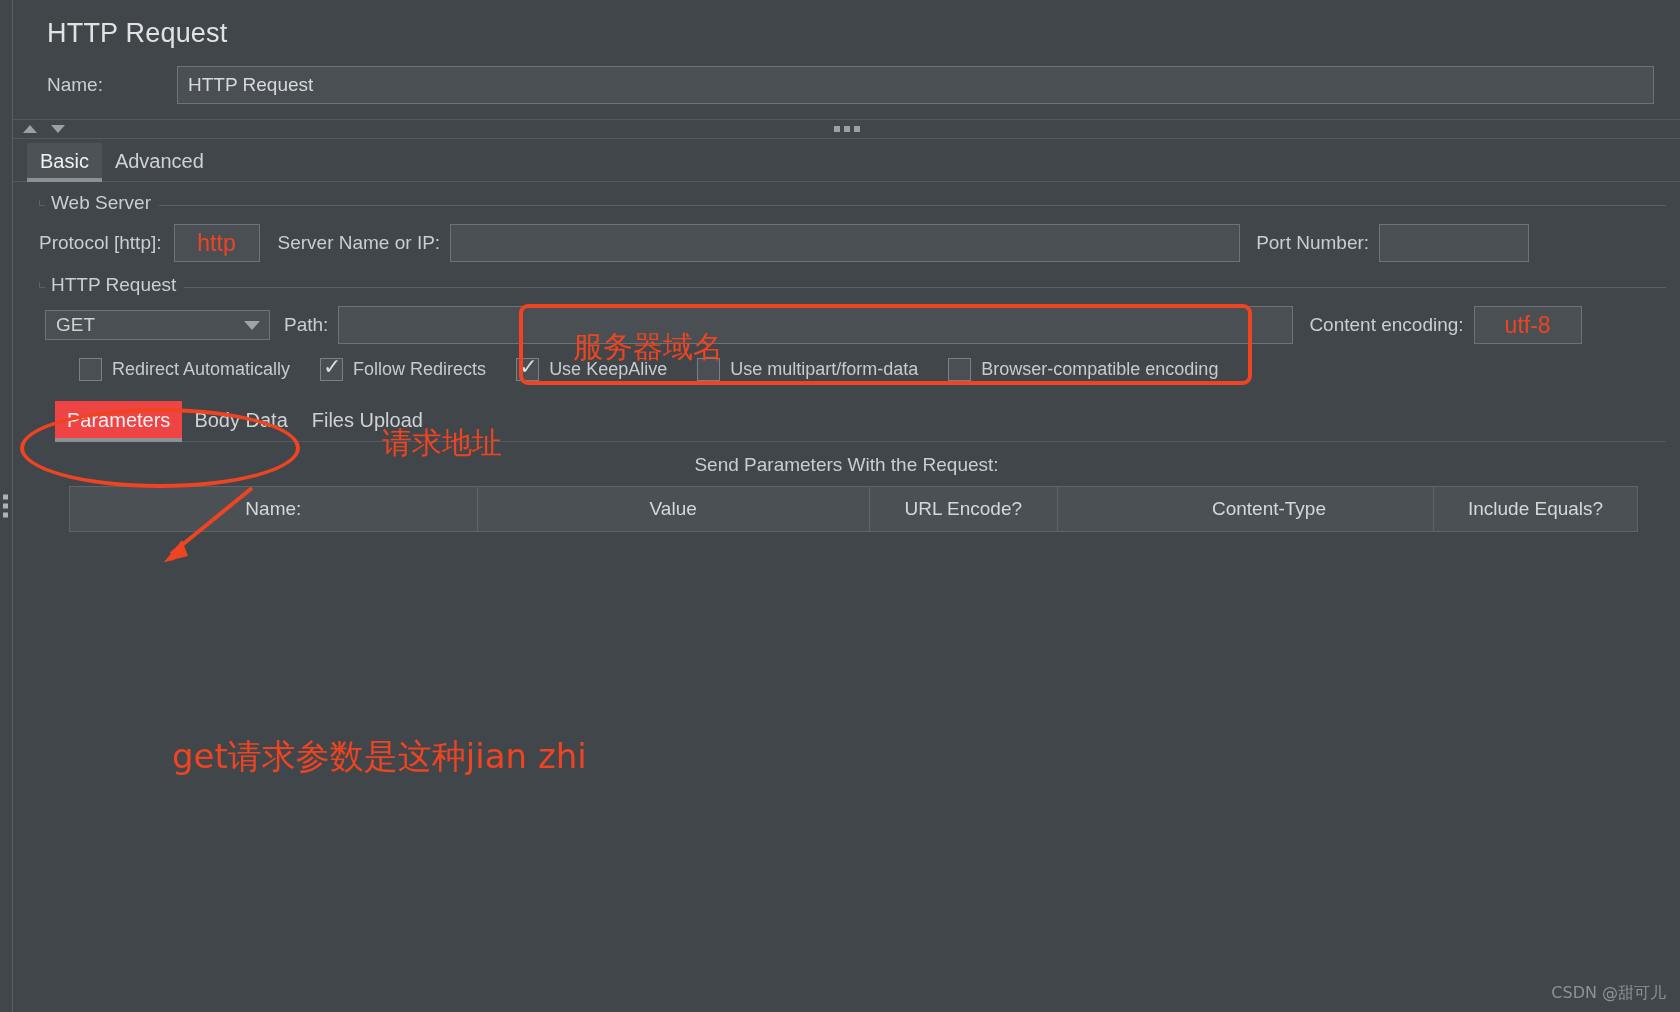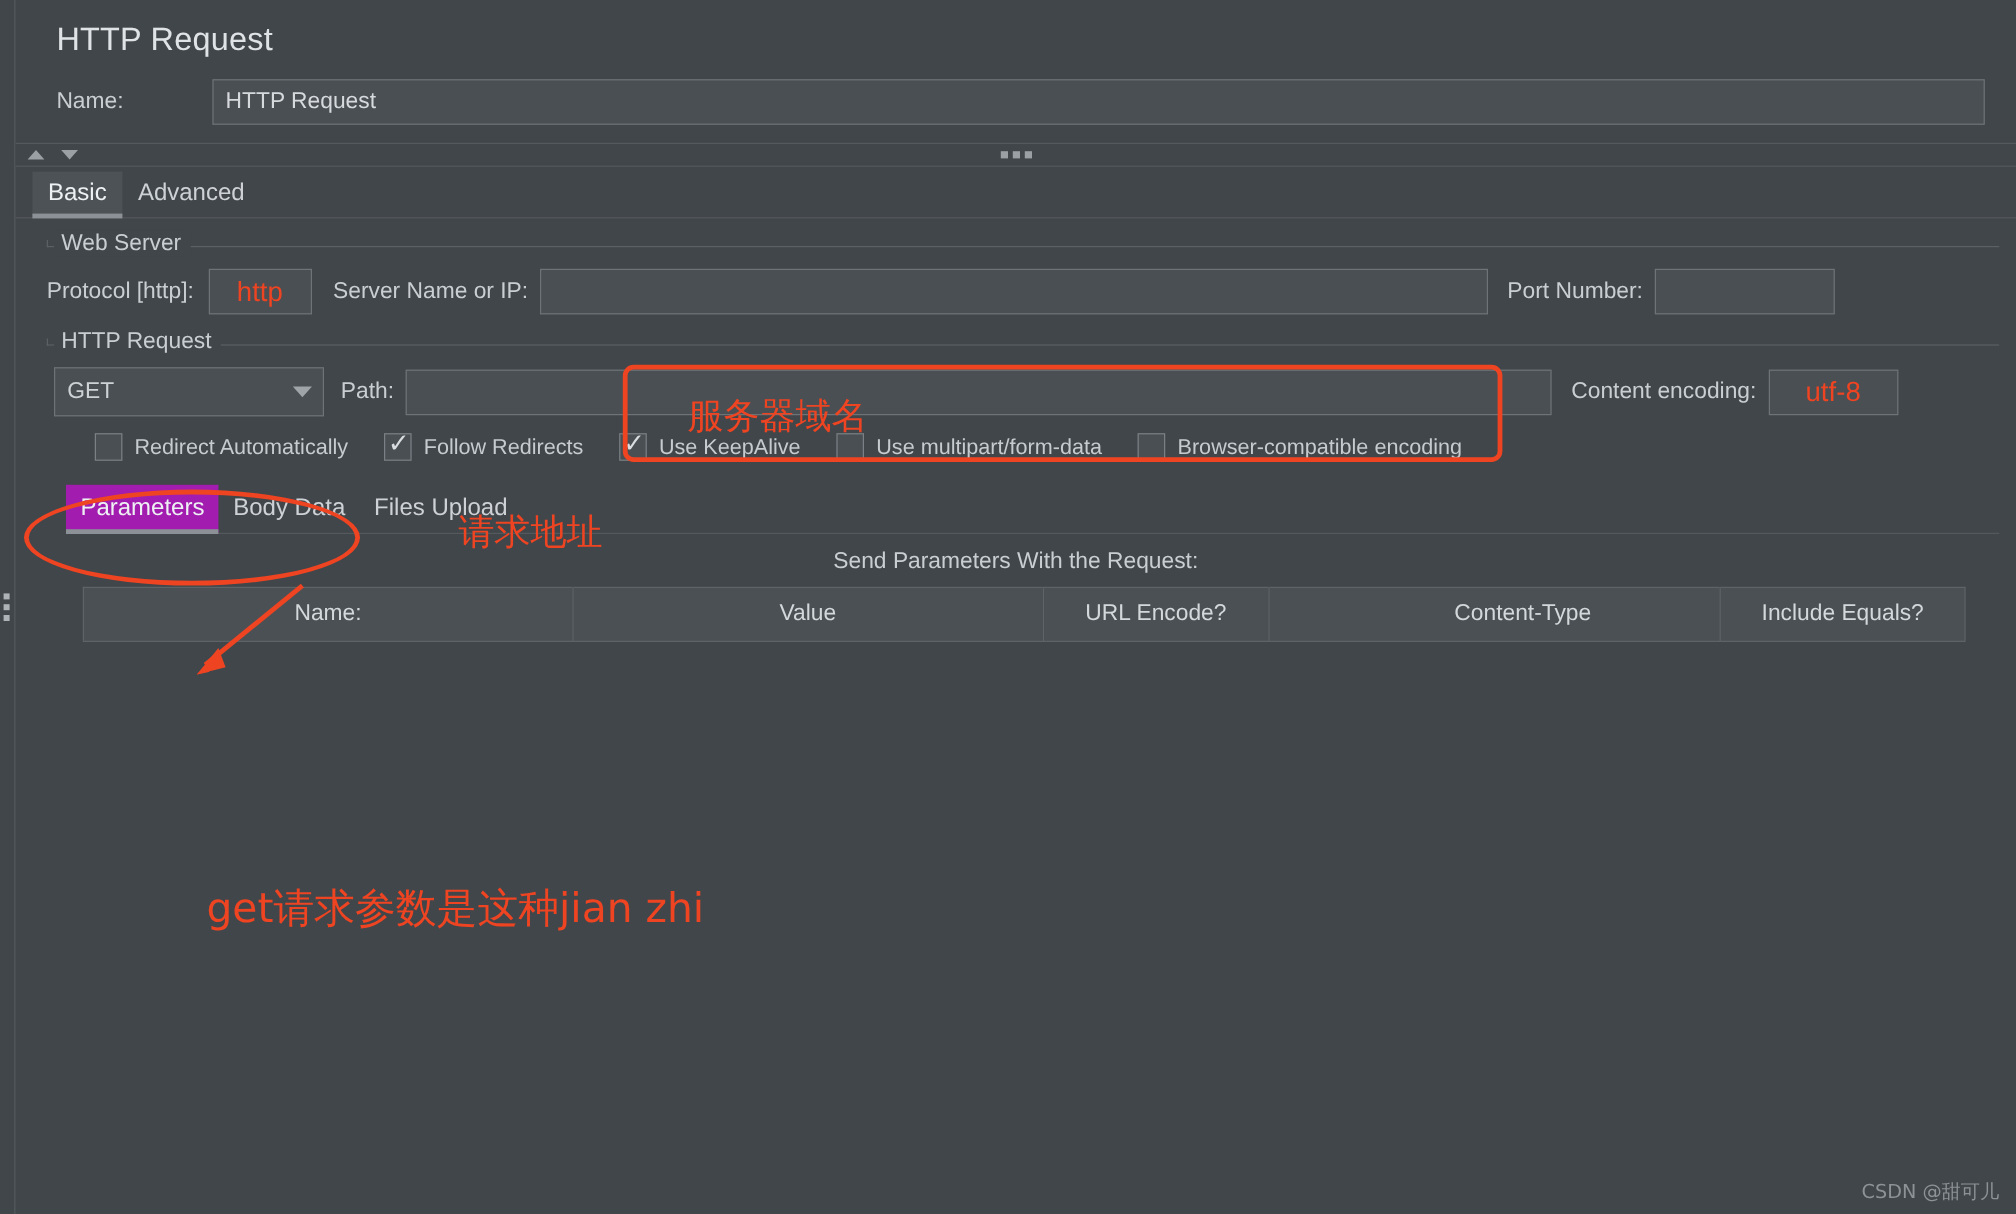--- a/index.html
+++ b/index.html
@@ -204,21 +204,21 @@
     display: flex;
     align-items: center;
     padding: 0 8px;
     font-size: 19px;
     color: #d6dadd;
   }
   .inp.red-text { color: #ef4422; font-size: 23px; justify-content: center; }
   .combo {
     background: #4a4f53;
     border: 1px solid #6d7377;
-    height: 41px;
+    height: 30px;
     width: 225px;
     box-sizing: border-box;
     display: flex;
     align-items: center;
     justify-content: space-between;
     padding: 0 0 0 10px;
     font-size: 19px;
     color: #cdd2d5;
   }
   .combo .arrowbox {
@@ -270,21 +270,21 @@
     height: 44px;
     border-bottom: 1px solid #55595d;
     margin: 10px 0 0 28px;
   }
   .inner-tab {
     font-size: 20px;
     color: #ced2d6;
     padding: 8px 12px 9px 12px;
     position: relative;
   }
-  .inner-tab.active { background: #a21caf; color: #eef1f3; }
+  .inner-tab.active { background: #ef4444; color: #eef1f3; }
   .inner-tab.active::after {
     content: "";
     position: absolute;
     left: 0; right: 0; bottom: -1px;
     height: 4px;
     background: #8b9197;
   }
 
   .send-caption {
     text-align: center;

